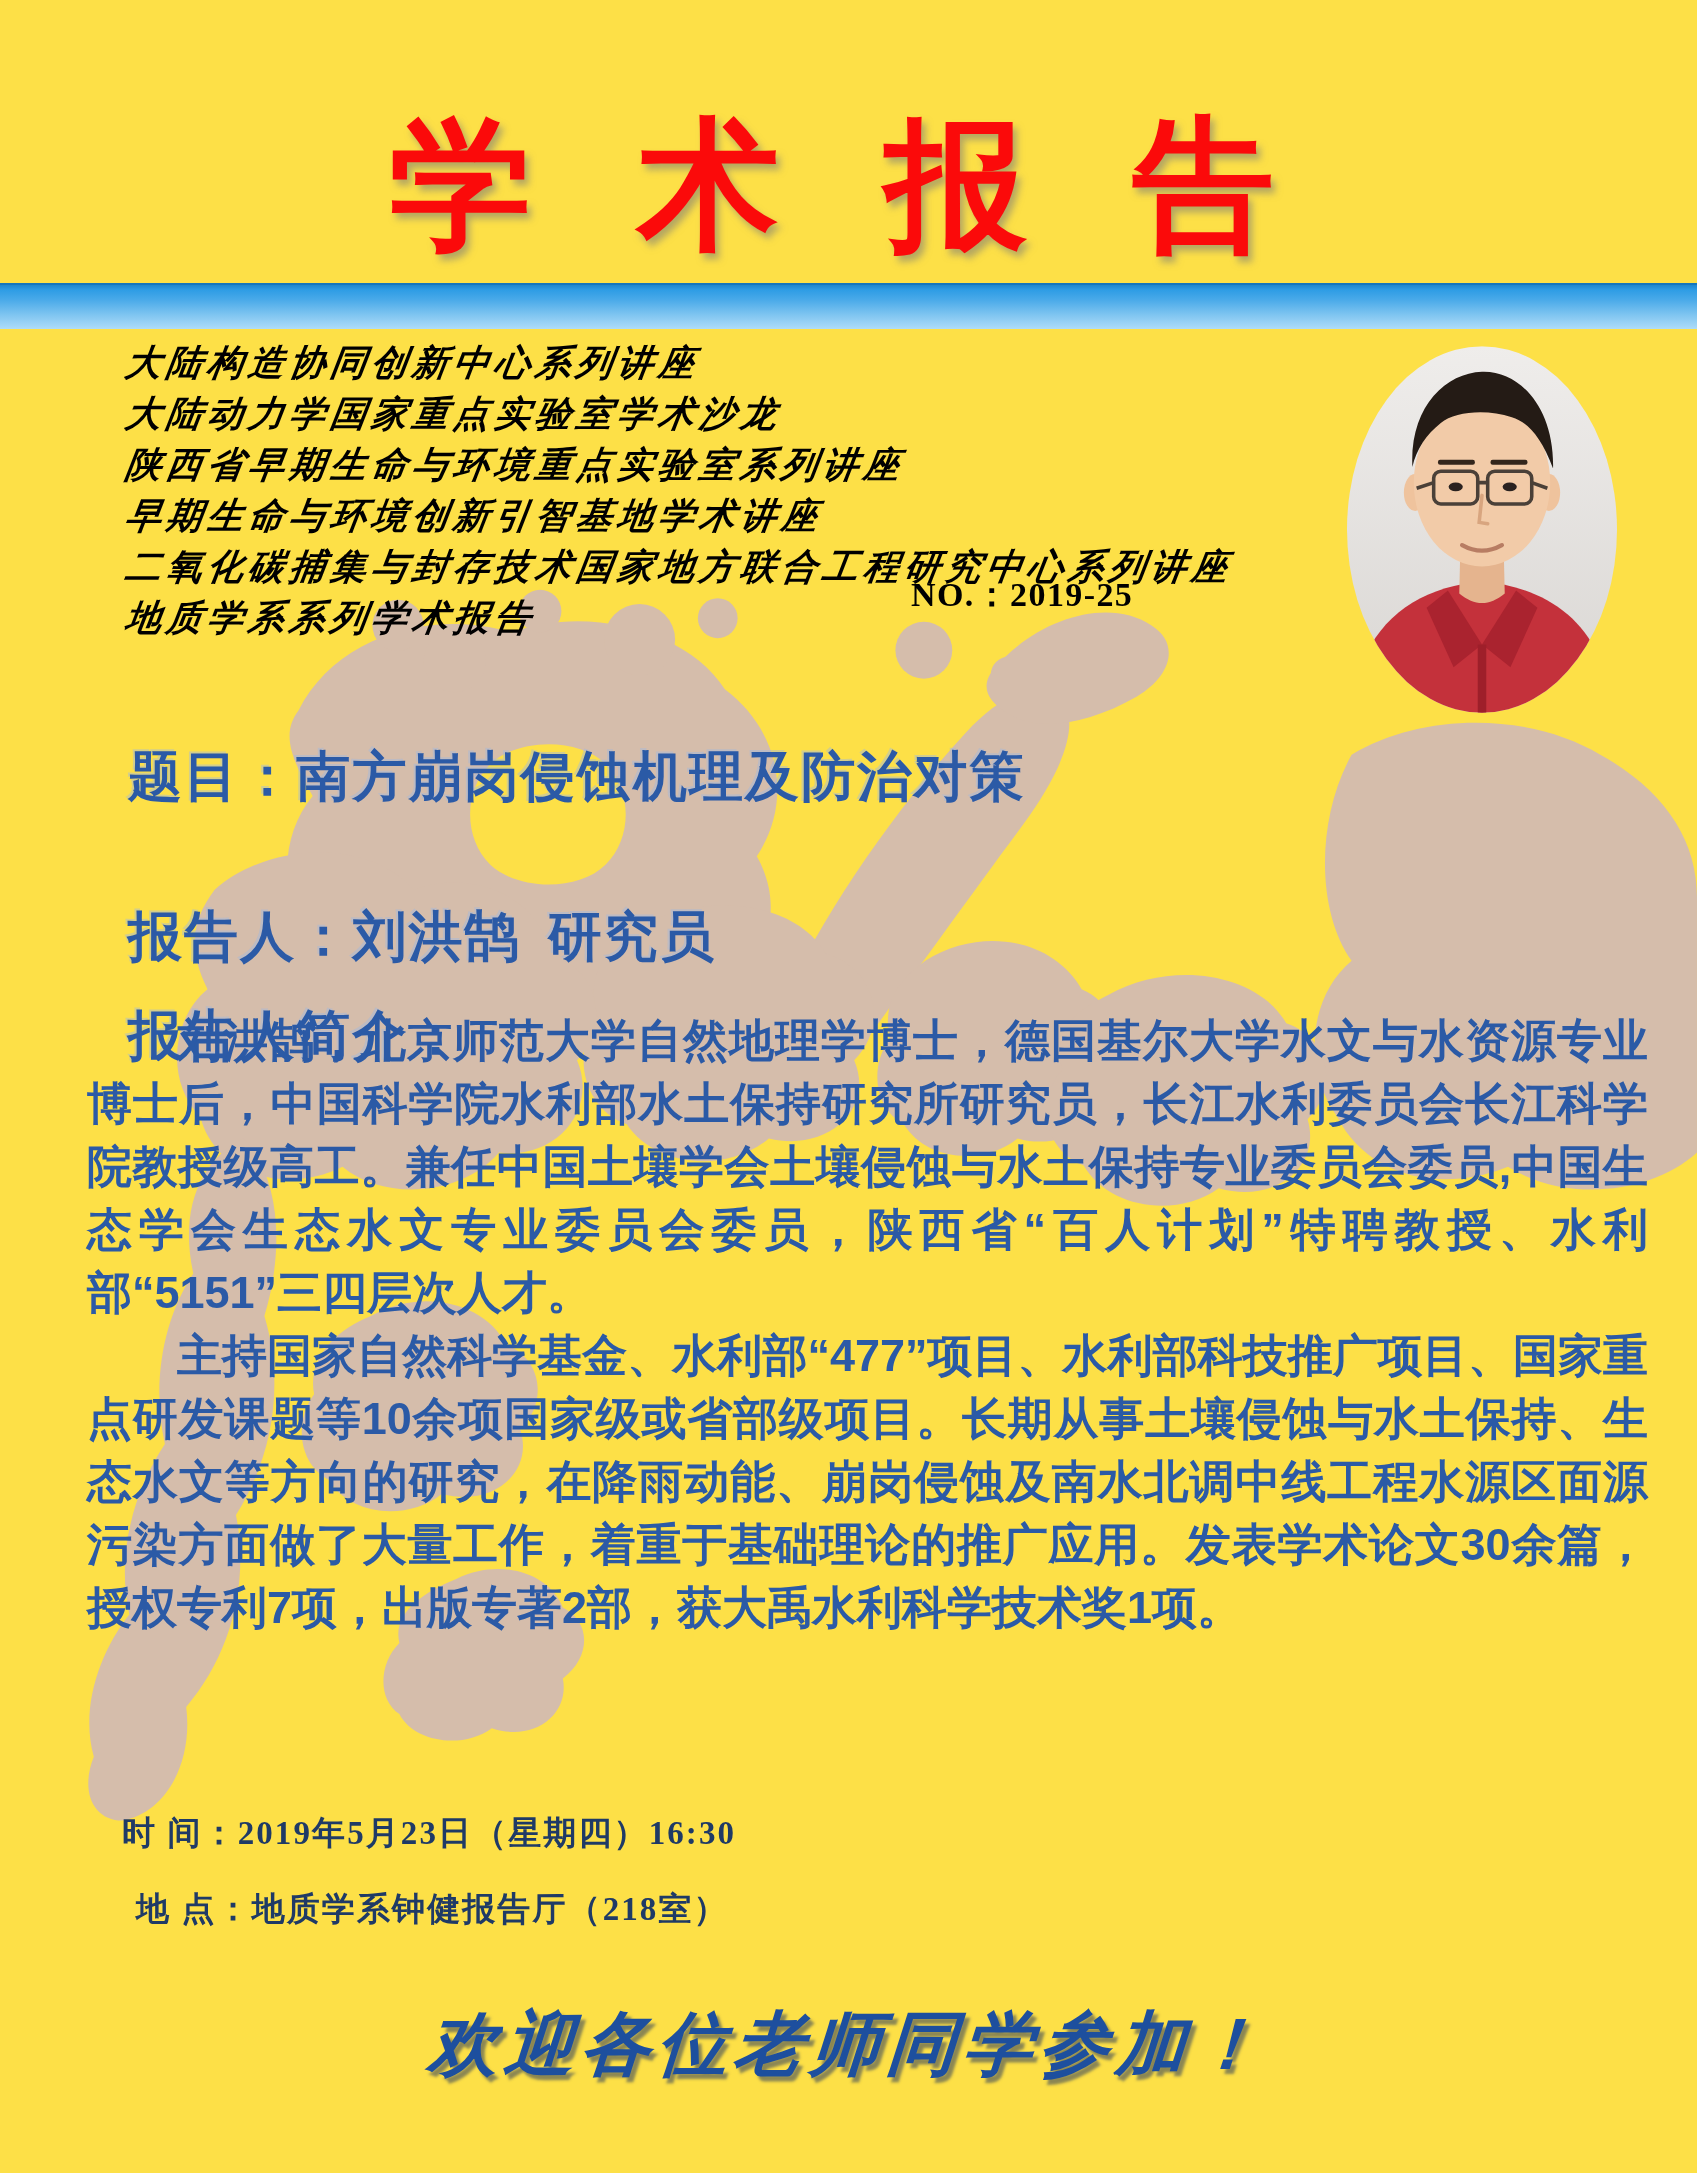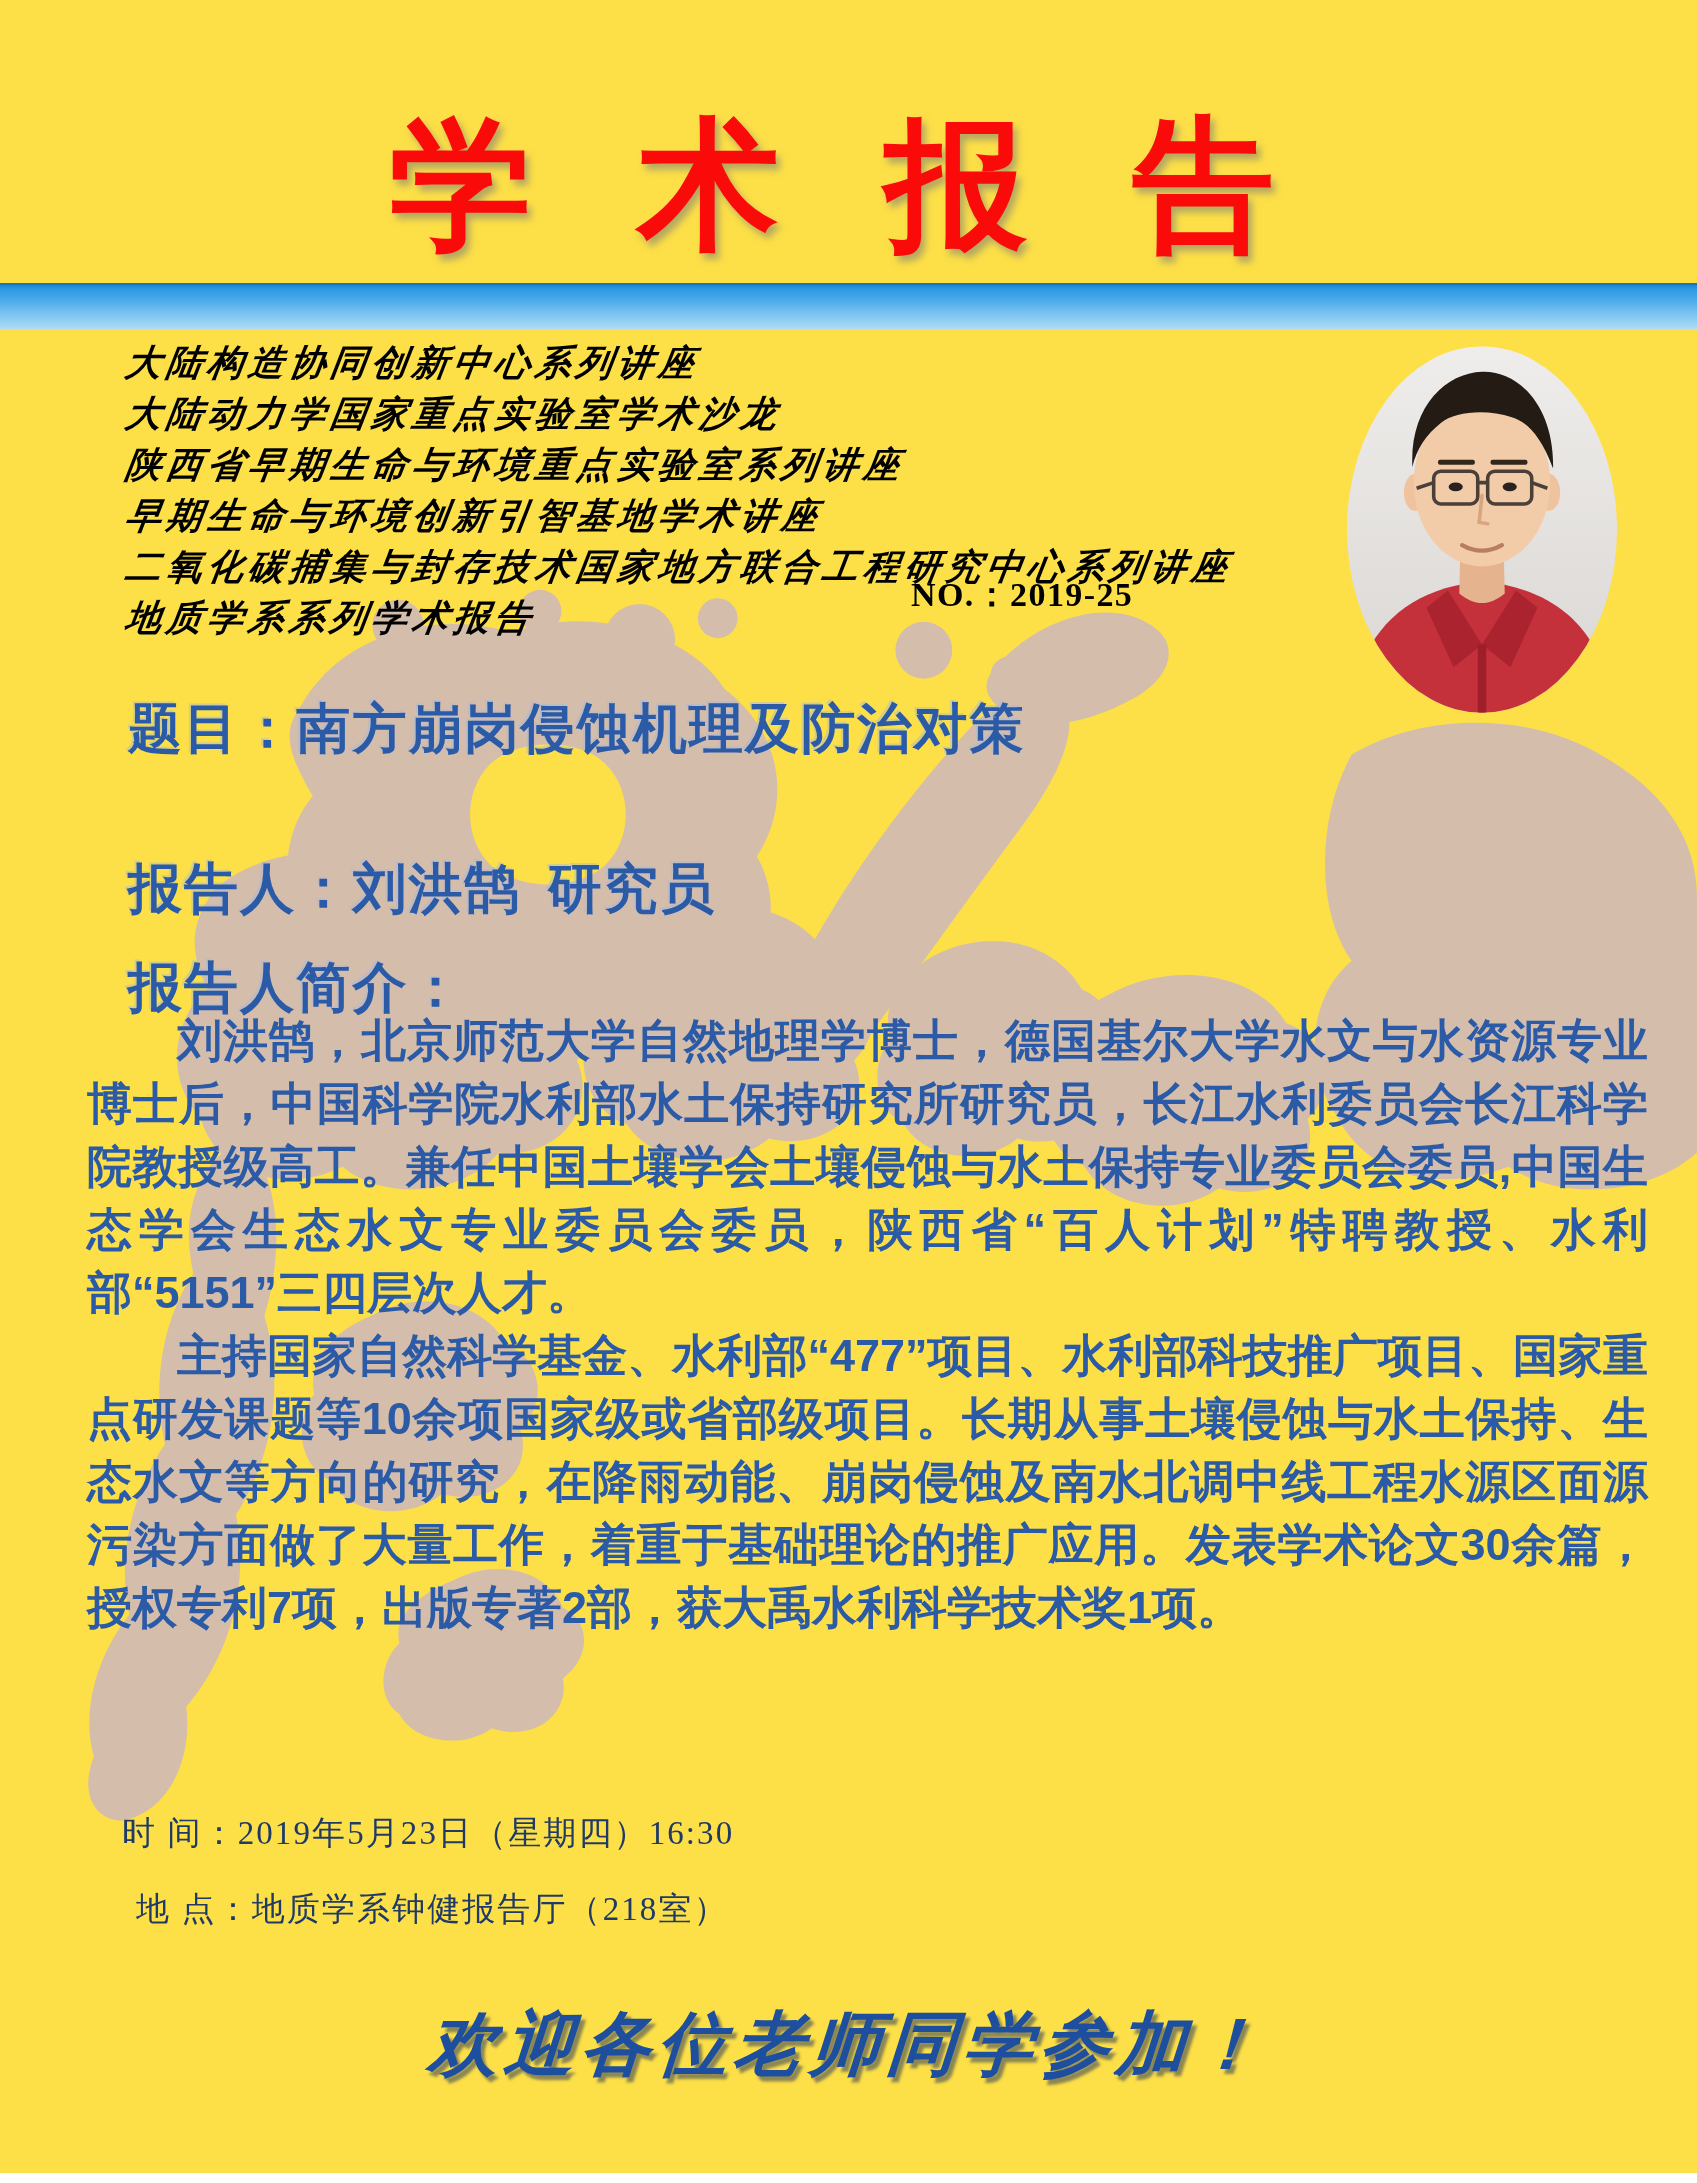--- a/index.html
+++ b/index.html
@@ -37,35 +37,36 @@
     font-family:"Liberation Serif",serif;font-weight:bold;
     font-size:34px;color:#000000;letter-spacing:1.4px;white-space:nowrap;
   }
 
   .photo{top:346px;left:1347px;width:270px;height:367px;}
 
   .blue-heading{
     color:#2b5aa6;font-weight:bold;letter-spacing:2.1px;white-space:nowrap;
     text-shadow:-2.1px -2.1px 0 rgba(160,185,225,.45);
     font-family:Liberation Sans, sans-serif;
+    margin-top:48px;
   }
   .talk-subject{top:693px;left:128px;font-size:54px;}
   .speaker-line{top:853px;left:128px;font-size:54px;}
   .speaker-line .job{margin-left:.5em;}
   .intro-label{top:952px;left:128px;font-size:54px;}
 
   .bio{
     top:1009px;left:68px;width:1561px;
     color:#2b5aa6;font-size:45px;line-height:63px;font-weight:bold;
     text-align:justify;font-family:"Liberation Sans",sans-serif;margin-left:19px;
   }
   .bio p{margin:0;text-indent:2em;}
 
   .sched{
-    font-family:"Liberation Serif",serif;font-weight:normal;
+    font-family:"Liberation Serif",serif;font-weight:bold;
     color:#1f3a66;font-size:33px;letter-spacing:2.1px;white-space:nowrap;
   }
   .sched-time{top:1811px;left:122px;}
   .sched-place{top:1887px;left:136px;}
 
   .welcome{
     top:1998px;left:0;width:1697px;text-align:center;
     font-size:70px;font-weight:bold;font-style:italic;color:#1d4f9e;
     letter-spacing:6.4px;white-space:nowrap;transform:skewX(-4deg);
     text-shadow:4.3px 5px 2.8px rgba(25,45,95,.5);

